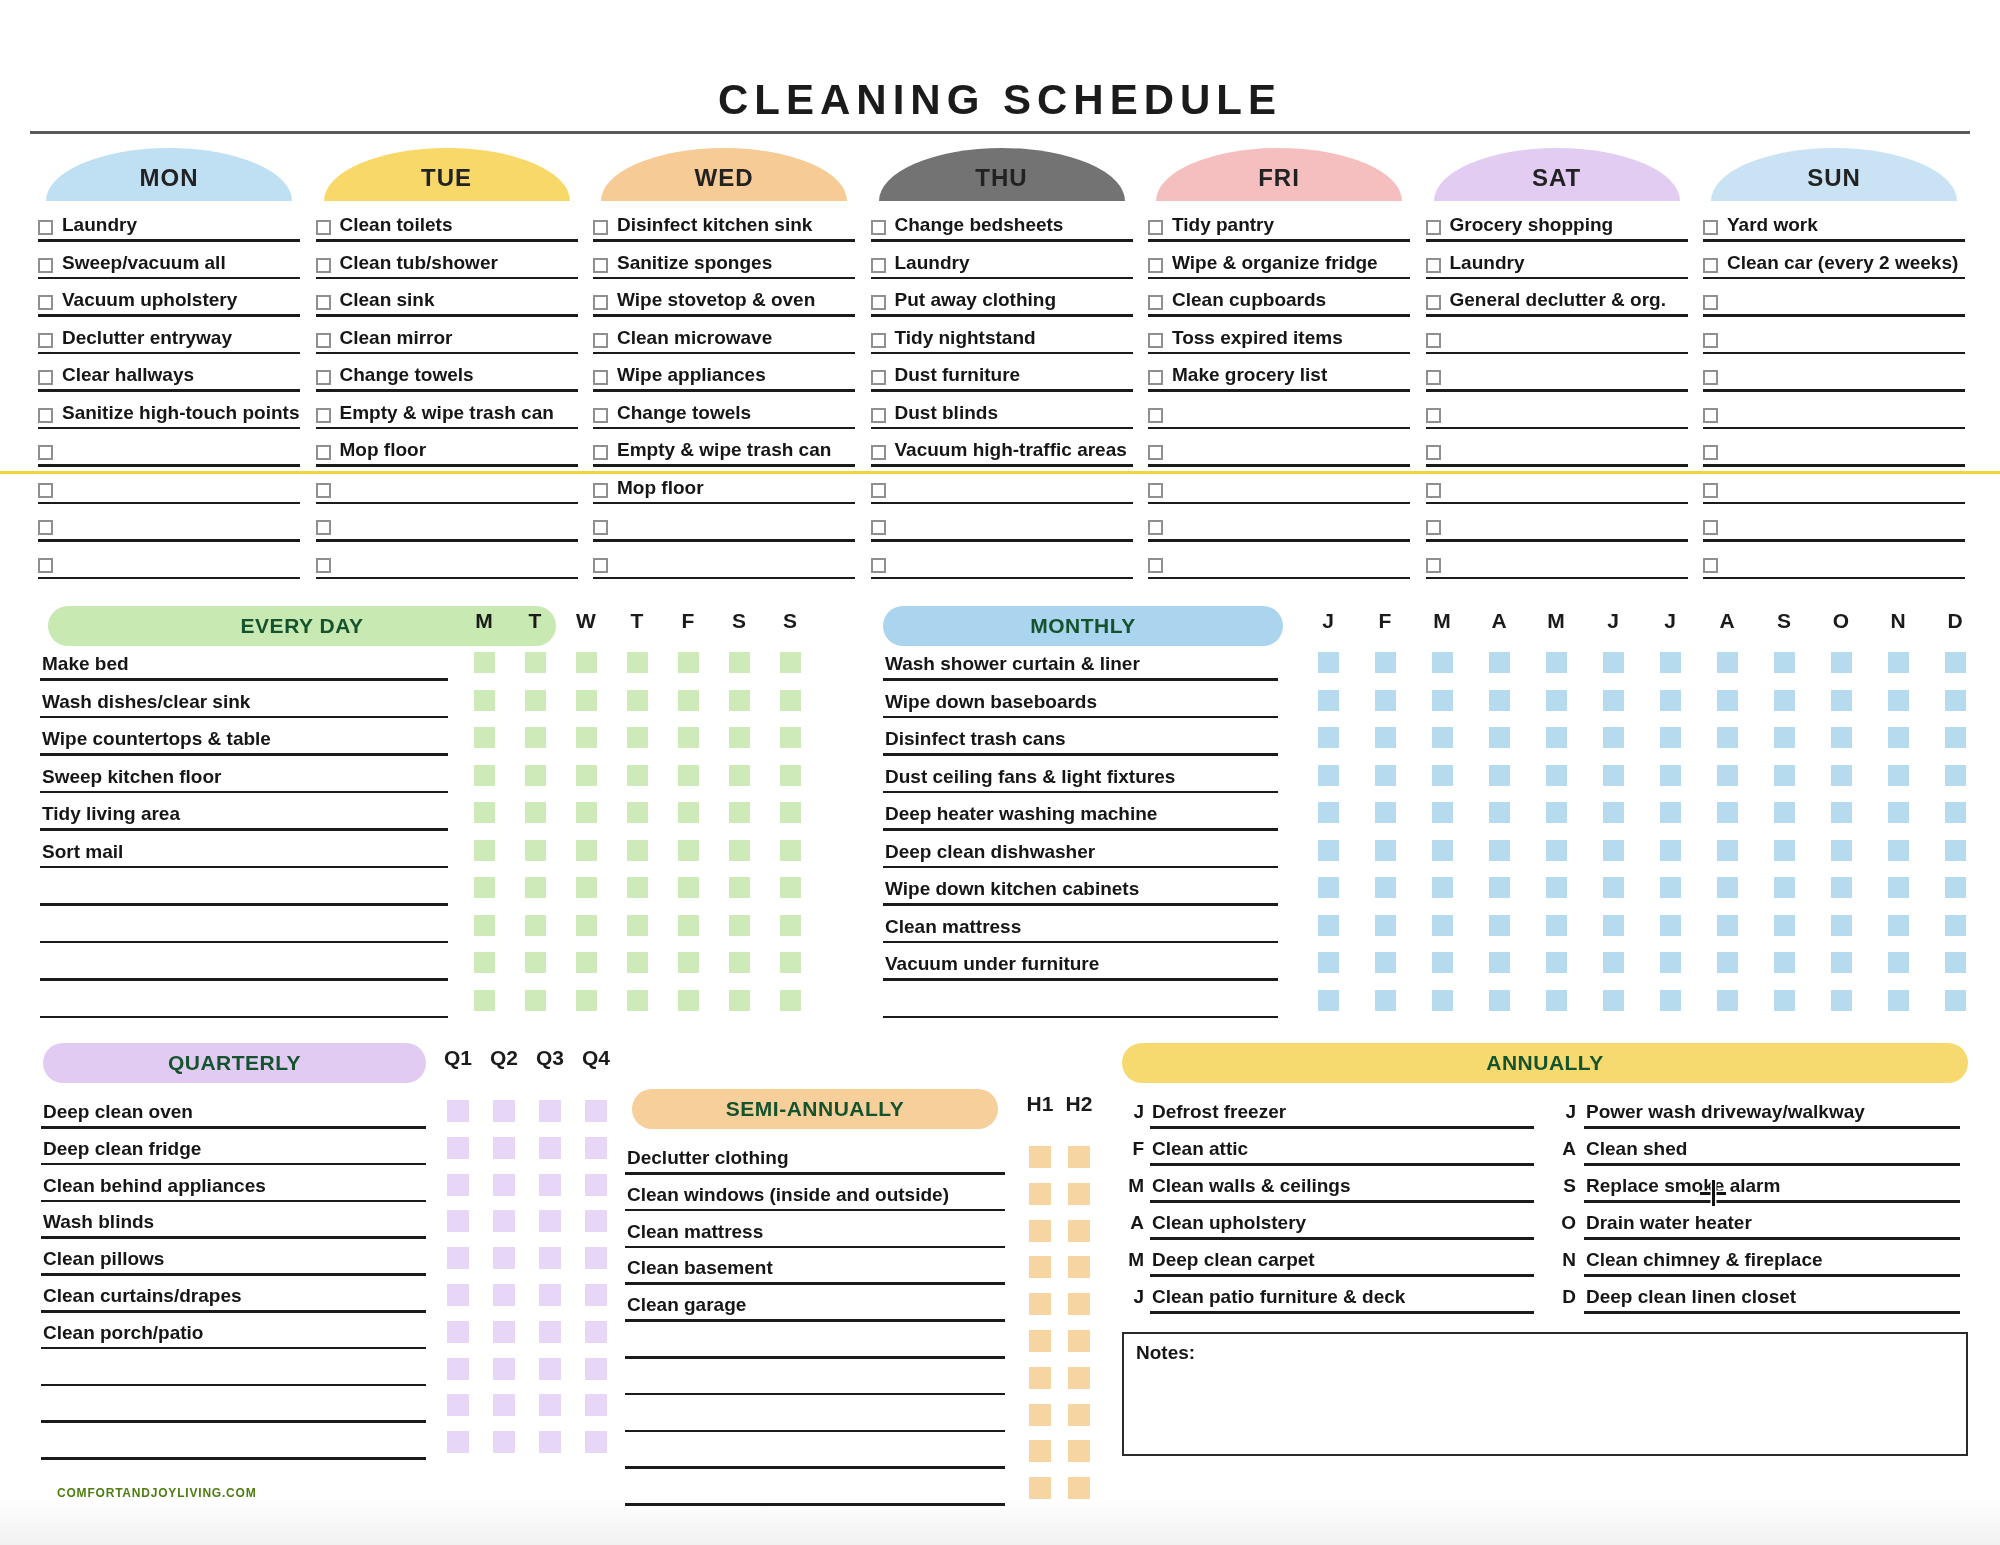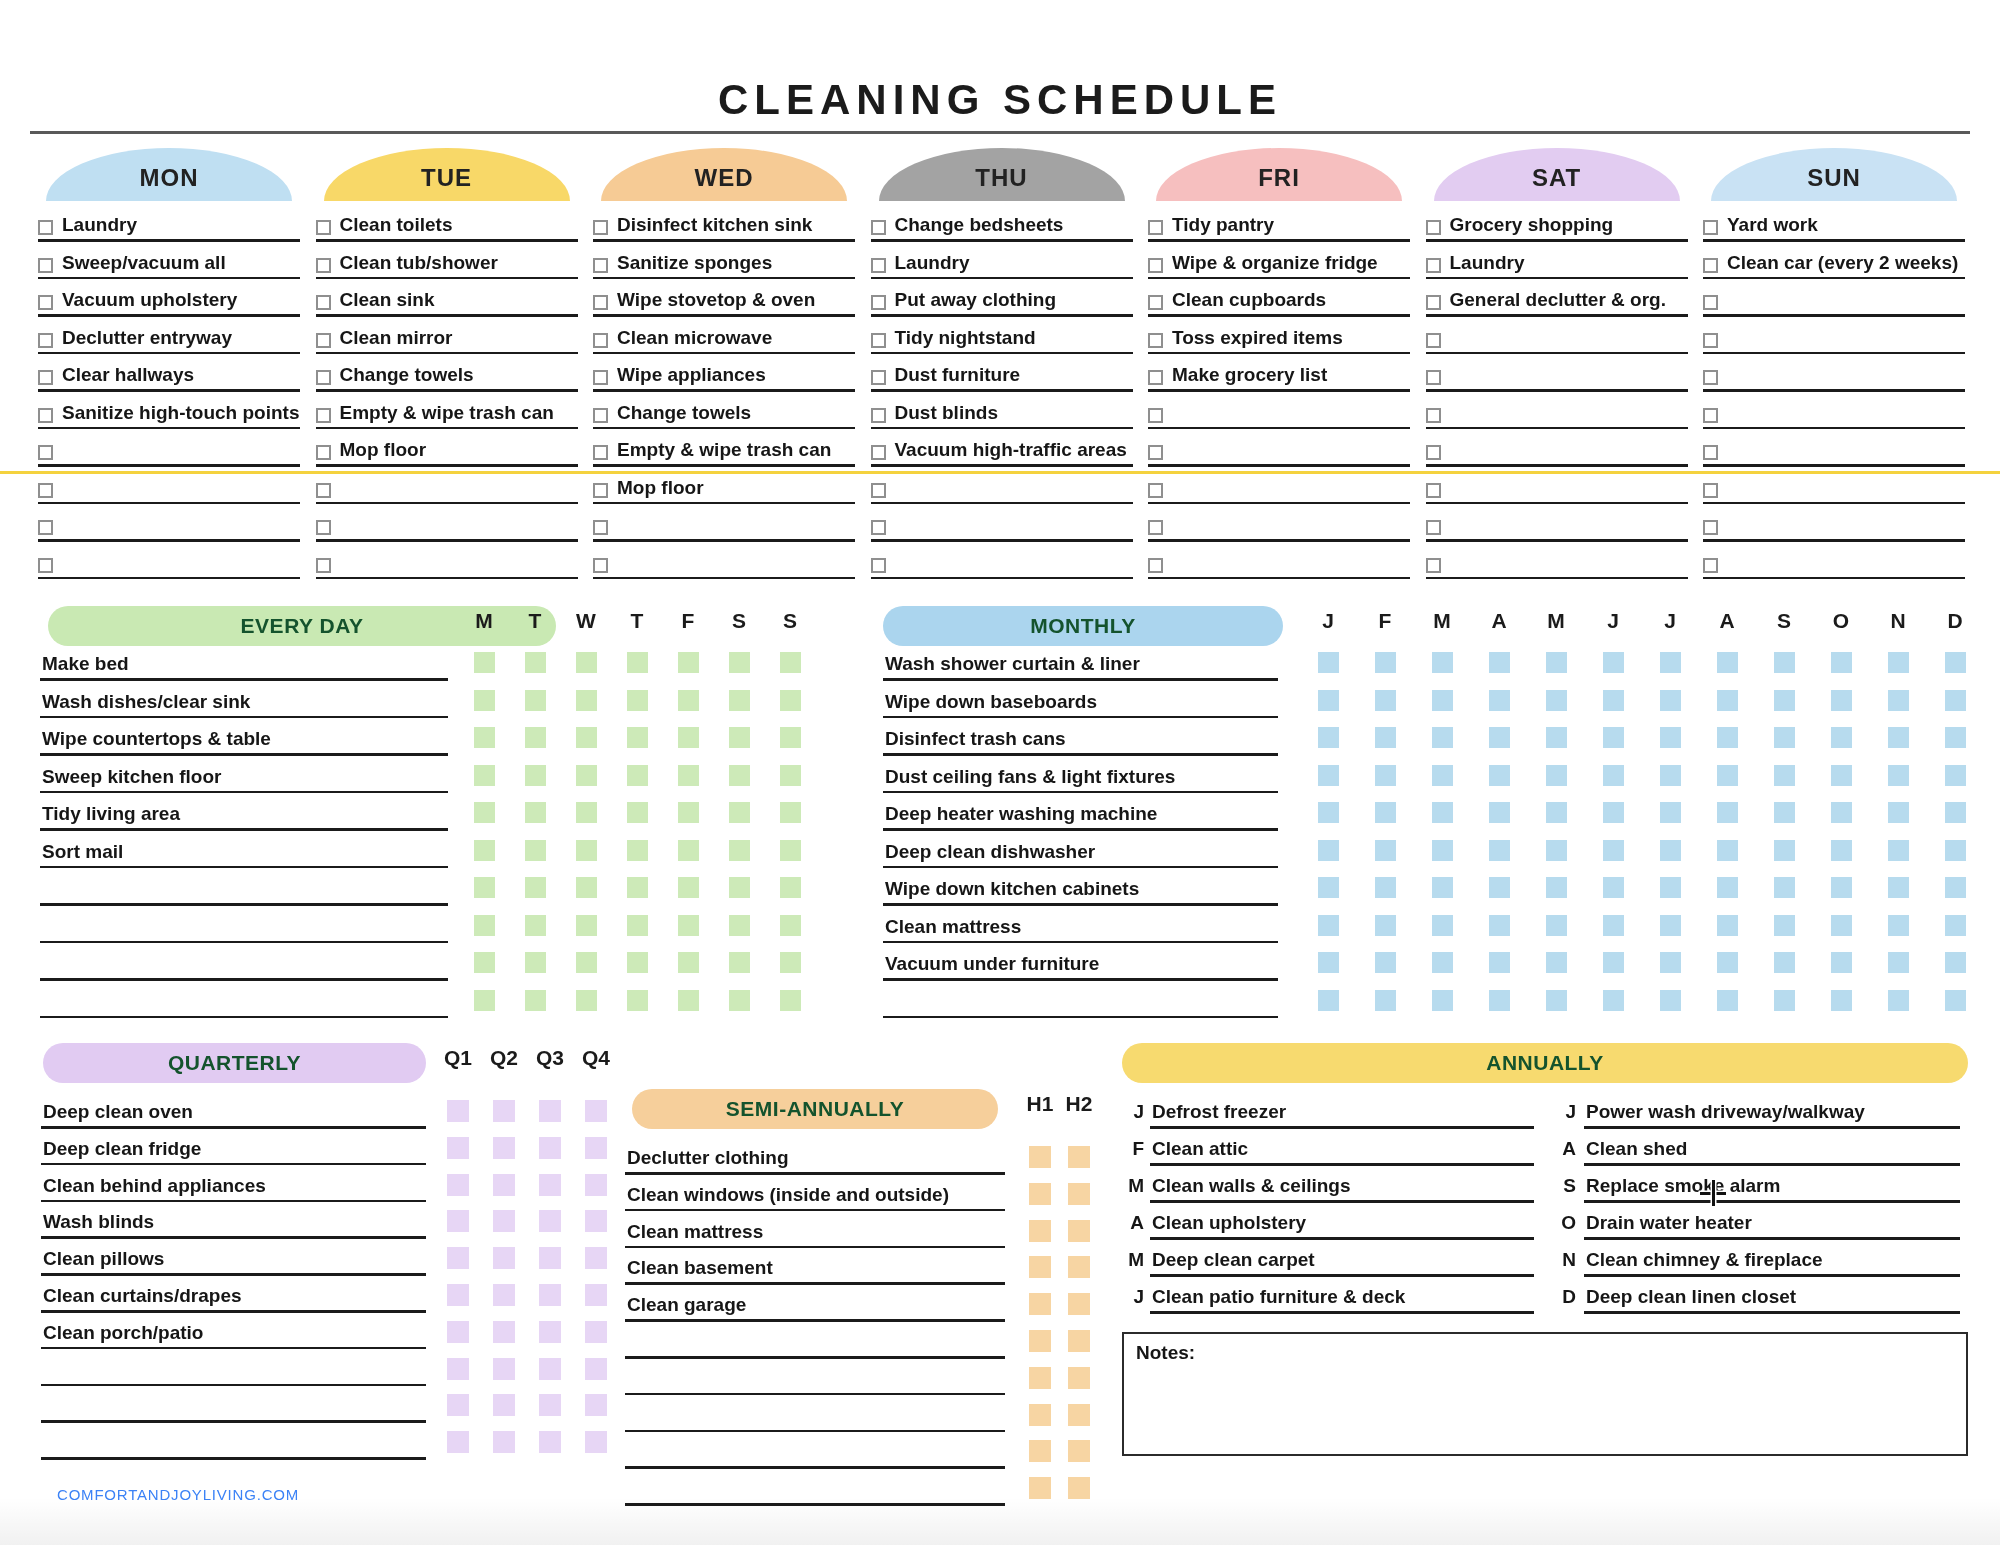--- a/index.html
+++ b/index.html
@@ -14,21 +14,21 @@
   .pill{border-radius:22px;display:flex;align-items:center;justify-content:center;
         font-weight:bold;font-size:21px;letter-spacing:.5px;color:#14532d;}
   .underline{height:2.5px;background:#1b1b1b;}
   .checkbox{width:15px;height:15px;border:2px solid #8f8f8f;background:#fff;box-sizing:border-box;}
   .task{font-size:19px;font-weight:bold;white-space:nowrap;color:#161616;}
   .letter{font-weight:bold;font-size:21px;text-align:center;color:#1b1b1b;}
   .sq{display:block;}
   .ann-letter{font-weight:bold;font-size:19px;text-align:right;color:#161616;}
   .notes-box{border:2.5px solid #2b2b2b;box-sizing:border-box;background:#fff;}
   .notes-label{font-size:19px;font-weight:bold;}
-  .footer{font-size:15px;font-weight:normal;letter-spacing:.8px;color:#3b82f6;}
+  .footer{font-size:12px;font-weight:bold;letter-spacing:.8px;color:#4d7c0f;}
   .cursor-bar{position:absolute;background:#111;box-shadow:0 0 0 1.5px #fff;}
   .shadow{background:linear-gradient(to bottom,rgba(0,0,0,0),rgba(0,0,0,.055));}
 </style>
 </head>
 <body>
 
 <div id="page">
   <div class="abs title" style="top:76px;left:0;">CLEANING SCHEDULE</div>
   <div class="abs rule" style="top:131px;left:30px;width:1940px;"></div>
   <div class="abs guide" style="top:471px;left:0;width:2000px;"></div>
@@ -133,21 +133,21 @@
         <div class="abs task" style="left: 24px; top: 476.5px;">Mop floor</div>
         <div class="abs underline" style="left: 0px; top: 501.5px; width: 262px;"></div>
         <div class="abs checkbox" style="left: 0px; top: 520px;"></div>
         <div class="abs task" style="left: 24px; top: 514px;"></div>
         <div class="abs underline" style="left: 0px; top: 539px; width: 262px;"></div>
         <div class="abs checkbox" style="left: 0px; top: 557.5px;"></div>
         <div class="abs task" style="left: 24px; top: 551.5px;"></div>
         <div class="abs underline" style="left: 0px; top: 576.5px; width: 262px;"></div>
       </div>
       <div class="abs" style="left: 870.5px; top: 0px; width: 262px; height: 600px;">
-        <div class="abs dome" style="left: 8px; top: 148px; width: 246px; height: 53px; background: #a3a3a3;">
+        <div class="abs dome" style="left: 8px; top: 148px; width: 246px; height: 53px; background: #737373;">
           <div>THU</div>
         </div>
         <div class="abs checkbox" style="left: 0px; top: 220px;"></div>
         <div class="abs task" style="left: 24px; top: 214px;">Change bedsheets</div>
         <div class="abs underline" style="left: 0px; top: 239px; width: 262px;"></div>
         <div class="abs checkbox" style="left: 0px; top: 257.5px;"></div>
         <div class="abs task" style="left: 24px; top: 251.5px;">Laundry</div>
         <div class="abs underline" style="left: 0px; top: 276.5px; width: 262px;"></div>
         <div class="abs checkbox" style="left: 0px; top: 295px;"></div>
         <div class="abs task" style="left: 24px; top: 289px;">Put away clothing</div>

